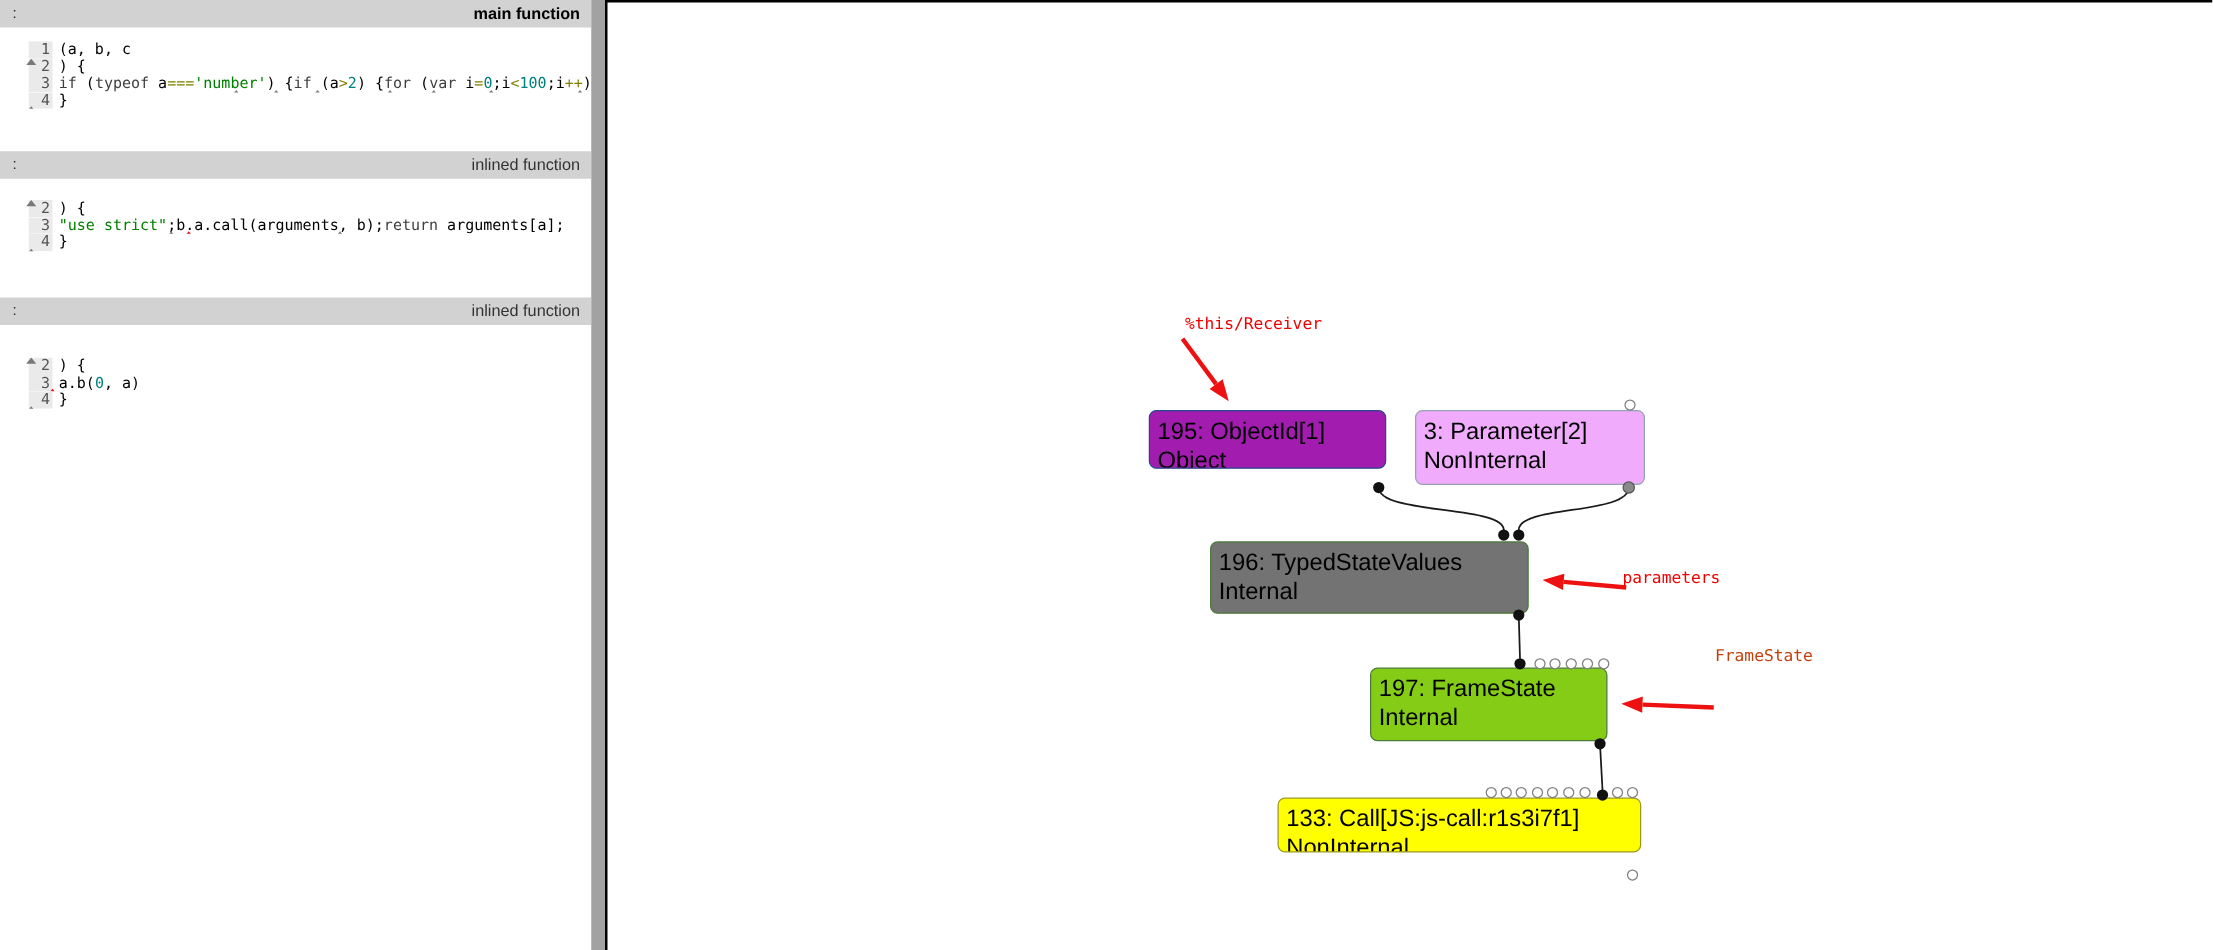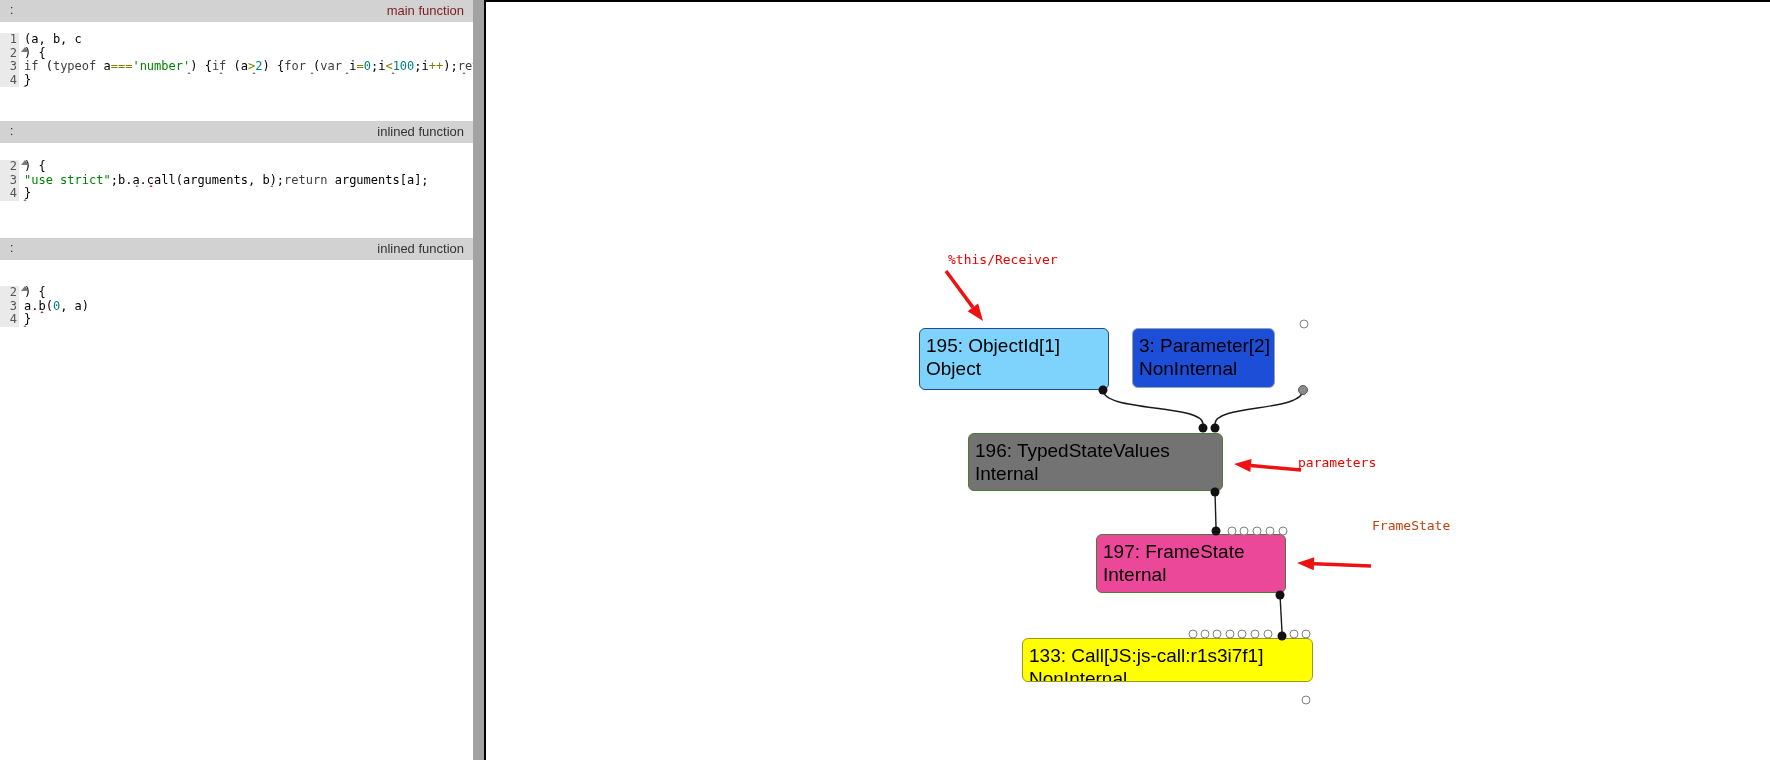--- a/index.html
+++ b/index.html
@@ -5,24 +5,24 @@
   html,body{margin:0;padding:0;}
   body{
     width:1770px;height:760px;position:relative;overflow:hidden;
     background:#ffffff;font-family:"Liberation Sans",sans-serif;
   }
   
   #left-panel{position:absolute;left:0;top:0;width:473px;height:760px;background:#ffffff;overflow:hidden;}
   .panel-header{position:absolute;left:0;width:473px;height:22px;background:#d2d2d2;}
   .panel-header .colon{position:absolute;left:10px;top:3px;font-size:12px;color:#222;}
   .panel-header .title{position:absolute;right:9px;top:3px;font-size:13px;color:#333;}
-  .panel-header .title.bold{font-weight:normal;color:#7f1d1d;}
+  .panel-header .title.bold{font-weight:bold;color:#000000;}
   .code-block{position:absolute;left:0;width:473px;}
   .code-row{position:relative;height:13.5px;line-height:13.5px;font-size:12px;
-    font-family:"DejaVu Sans Mono","Liberation Mono",monospace;white-space:pre;overflow:hidden;width:550px;}
+    font-family:"DejaVu Sans Mono","Liberation Mono",monospace;white-space:pre;overflow:hidden;width:550px;padding-left:23px;}
   .lnum{display:inline-block;width:17px;background:#eaeaea;color:#555;text-align:right;padding-right:2px;margin-right:5px;}
   .tok-pl{color:#000000;}
   .tok-kw{color:#404040;}
   .tok-str{color:#008000;}
   .tok-num{color:#008080;}
   .tok-op{color:#808000;}
   .marker{position:absolute;width:0;height:0;border-left:4px solid transparent;border-right:4px solid transparent;}
   .marker.gray{border-bottom:5px solid #787878;}
   .marker.red{border-bottom:5px solid #dd1111;}
   .marker.pos-top{top:0px;}
@@ -68,33 +68,33 @@
     </div>
     <div class="code-block" style="top: 286px;">
       <div class="code-row"><span class="lnum">2</span><span class="tok-pl">) {</span><span class="marker gray pos-top" style="left: 21px;"></span></div>
       <div class="code-row"><span class="lnum">3</span><span class="tok-pl">a.b(</span><span class="tok-num">0</span><span class="tok-pl">, a)</span><span class="marker red pos-bottom" style="left: 38px;"></span></div>
       <div class="code-row"><span class="lnum">4</span><span class="tok-pl">}</span><span class="marker gray pos-bottom" style="left: 21px;"></span></div>
     </div>
   </div>
 <div id="splitter"></div>
 <div id="graph-panel"></div>
 <div id="graph-layer">
-    <div class="g-node" style="left: 919px; top: 328px; width: 190px; height: 62px; background: #7dd3fc; border: 1.5px solid rgb(36, 73, 142); pointer-events: auto;">
+    <div class="g-node" style="left: 919px; top: 328px; width: 190px; height: 47px; background: #a21caf; border: 1.5px solid rgb(36, 73, 142); pointer-events: auto;">
       <div>195: ObjectId[1]</div>
       <div>Object</div>
     </div>
-    <div class="g-node" style="left: 1132px; top: 328px; width: 143px; height: 60px; background: #1d4ed8; border: 1.5px solid rgb(148, 162, 178); pointer-events: auto;">
+    <div class="g-node" style="left: 1132px; top: 328px; width: 184px; height: 60px; background: #f0abfc; border: 1.5px solid rgb(148, 162, 178); pointer-events: auto;">
       <div>3: Parameter[2]</div>
       <div>NonInternal</div>
     </div>
     <div class="g-node" style="left: 968px; top: 433px; width: 255px; height: 58px; background: #737373; border: 1.5px solid rgb(75, 122, 57); pointer-events: auto;">
       <div>196: TypedStateValues</div>
       <div>Internal</div>
     </div>
-    <div class="g-node" style="left: 1096px; top: 534px; width: 190px; height: 59px; background: #ec4899; border: 1.5px solid rgb(75, 122, 57); pointer-events: auto;">
+    <div class="g-node" style="left: 1096px; top: 534px; width: 190px; height: 59px; background: #84cc16; border: 1.5px solid rgb(75, 122, 57); pointer-events: auto;">
       <div>197: FrameState</div>
       <div>Internal</div>
     </div>
     <div class="g-node" style="left: 1022px; top: 638px; width: 291px; height: 44px; background: rgb(255, 255, 0); border: 1.5px solid rgb(154, 154, 34); pointer-events: auto;">
       <div>133: Call[JS:js-call:r1s3i7f1]</div>
       <div>NonInternal</div>
     </div>
     <svg id="edge-svg" width="1770" height="760">
       <path d="M1103,390 C1103,412 1203,404 1203,424" fill="none" stroke="#1a1a1a" stroke-width="1.4"></path>
       <path d="M1303,390 C1303,412 1215,404 1215,424" fill="none" stroke="#1a1a1a" stroke-width="1.4"></path>

